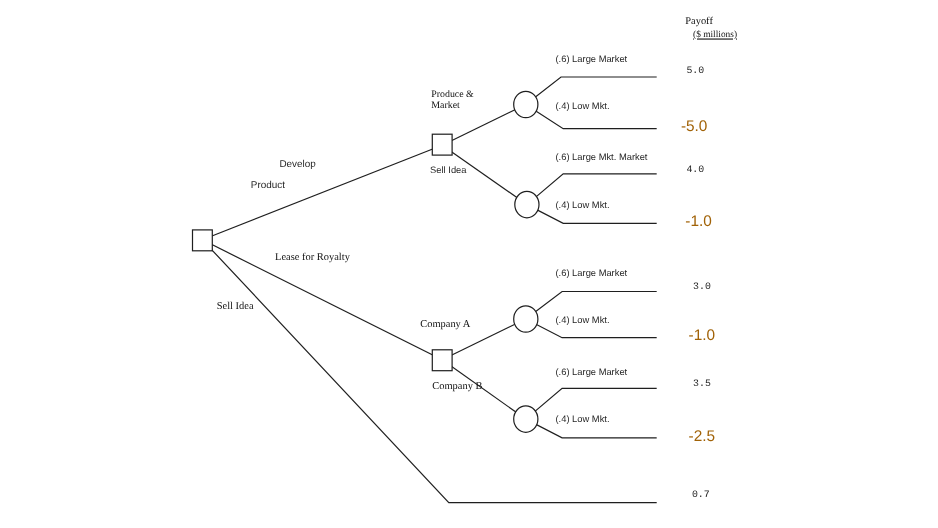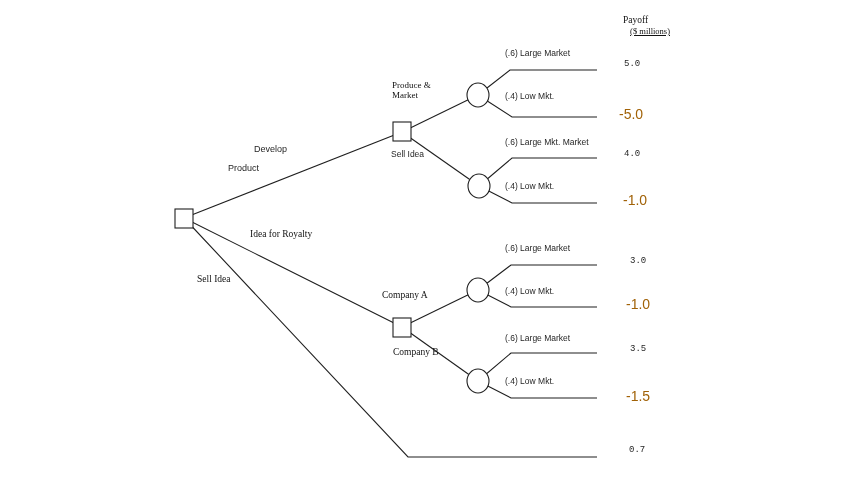--- a/index.html
+++ b/index.html
@@ -62,21 +62,21 @@
       <ellipse cx="478" cy="290" rx="11" ry="12"></ellipse>
       <ellipse cx="478" cy="381" rx="11" ry="12"></ellipse>
     </g>
   </svg>
 
   <div class="lbl hdr1" style="left:608px; top:16px;">Payoff</div>
   <div class="lbl hdr2" style="left:600px; top:27px;">($ millions)</div>
 
   <div class="lbl sans-m" style="left:229px; top:145px;margin-left:25px;">Develop</div>
   <div class="lbl sans-m" style="left:228px; top:164px;">Product</div>
-  <div class="lbl serif-m" style="left:250px; top:230px;">Idea for Royalty</div>
+  <div class="lbl serif-m" style="left:250px; top:230px;">Lease for Royalty</div>
   <div class="lbl serif-m" style="left:197px; top:275px;">Sell Idea</div>
 
   <div class="lbl serif-s" style="left:392px; top:81px;">Produce &amp;</div>
   <div class="lbl serif-s" style="left:392px; top:91px;">Market</div>
   <div class="lbl sans-s" style="left:391px; top:150px;">Sell Idea</div>
 
   <div class="lbl serif-m" style="left:382px; top:291px;">Company A</div>
   <div class="lbl serif-m" style="left:393px; top:348px;">Company B</div>
 
   <div class="lbl sans-s" style="left:505px; top:49px;">(.6) Large Market</div>
@@ -88,16 +88,16 @@
   <div class="lbl sans-s" style="left:505px; top:334px;">(.6) Large Market</div>
   <div class="lbl sans-s" style="left:505px; top:377px;">(.4) Low Mkt.</div>
 
   <div class="lbl payoff-sm" style="left:624px; top:60px;">5.0</div>
   <div class="lbl payoff-lg" style="left:619px; top:107px;">-5.0</div>
   <div class="lbl payoff-sm" style="left:624px; top:150px;text-align:right;">4.0</div>
   <div class="lbl payoff-lg" style="left:623px; top:193px;">-1.0</div>
   <div class="lbl payoff-sm" style="left:630px; top:257px;">3.0</div>
   <div class="lbl payoff-lg" style="left:626px; top:297px;">-1.0</div>
   <div class="lbl payoff-sm" style="left:630px; top:345px;">3.5</div>
-  <div class="lbl payoff-lg" style="left:626px; top:389px;">-1.5</div>
+  <div class="lbl payoff-lg" style="left:626px; top:389px;">-2.5</div>
   <div class="lbl payoff-sm" style="left:629px; top:446px;">0.7</div>
 
 </div>
 
 </body></html>

